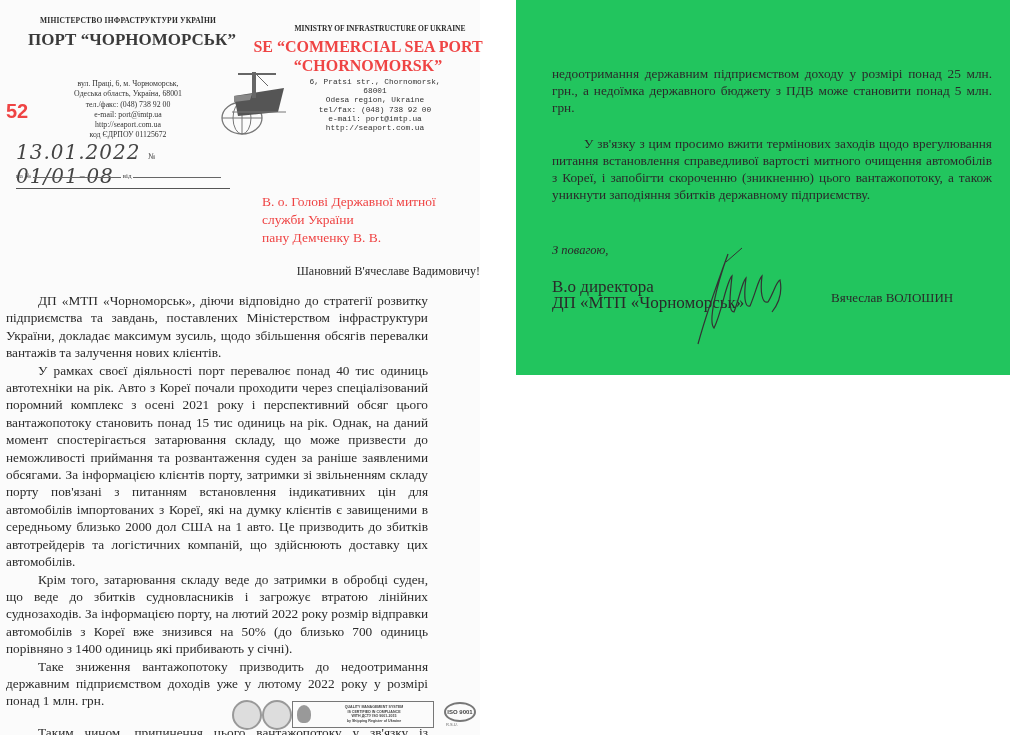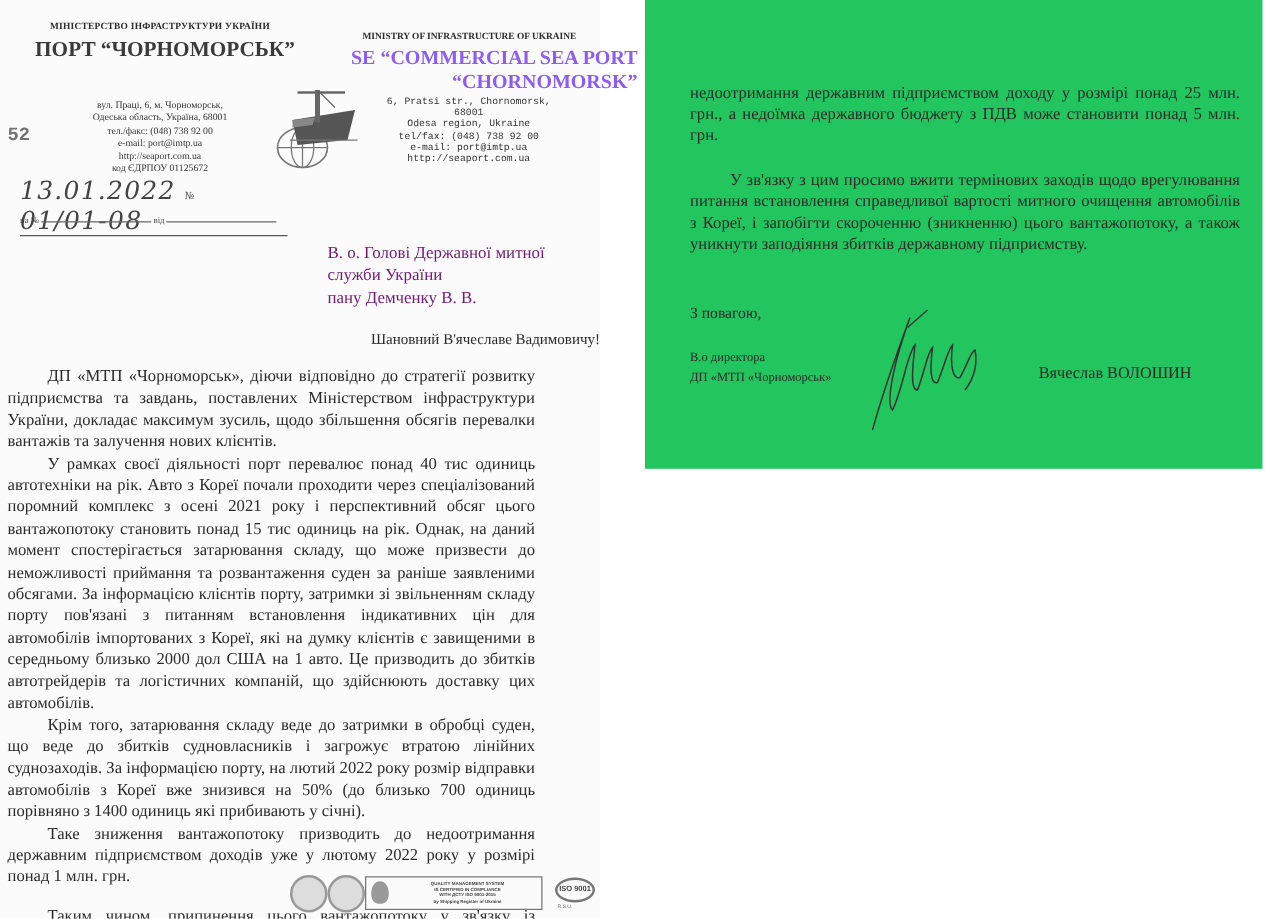--- a/index.html
+++ b/index.html
@@ -4,38 +4,38 @@
 <style>
   html, body { margin:0; padding:0; }
   body { width:1024px; height:735px; background:#ffffff; position:relative; overflow:hidden;
          font-family:"Liberation Serif", "DejaVu Serif", serif; color:#2a2a2a; }
   .page1 { position:absolute; left:0; top:0; width:480px; height:735px; background:#fbfbfb; }
   .page2 { position:absolute; left:516px; top:0; width:494px; height:375px; background:#22c55e; }
   .abs { position:absolute; }
   .ministry-ua { left:28px; top:16px; width:200px; text-align:center; font-size:7.5px; font-weight:bold; letter-spacing:0.2px; }
   .org-ua { left:14px; top:30px; width:236px; text-align:center; font-size:17px; font-weight:bold; line-height:19px; color:#3a3a3a; }
   .addr-ua { left:58px; top:79px; width:140px; text-align:center; font-size:7.8px; line-height:10.3px; color:#333; }
-  .ministry-en { left:290px; top:24px; width:180px; font-size:7.5px; font-weight:bold; }
-  .org-en { left:270px; top:37px; width:240px; text-align:right; font-size:16px; font-weight:bold; line-height:19px; color:#8b5cf6; }
+  .ministry-en { left:290px; top:24px; width:180px; text-align:center; font-size:7.5px; font-weight:bold; }
+  .org-en { left:248px; top:37px; width:240px; text-align:center; font-size:16px; font-weight:bold; line-height:19px; color:#ef4444; }
   .addr-en { left:300px; top:78px; width:150px; text-align:center; font-size:7.8px; line-height:9.2px; color:#333;font-family:Liberation Mono, monospace; }
-  .regnum { left:6px; top:100px; font-size:15px; font-weight:bold; font-family:Liberation Mono, monospace; color:#737373; }
+  .regnum { left:6px; top:100px; font-size:20px; font-weight:bold; font-family:Liberation Sans, sans-serif; color:#ef4444; }
   .logo { left:212px; top:66px; width:80px; height:72px; }
   .handdate { left:16px; top:140px; font-size:20px; font-style:italic; color:#444; letter-spacing:1px; font-family:"DejaVu Serif", serif; }
   .handline { border-bottom:1px solid #555; }
   .ref-line { left:16px; top:172px; font-size:7px; color:#444; width:220px; }
-  .addressee { left:262px; top:193px; width:210px; font-size:13.5px; line-height:18px; color:#701a75; }
+  .addressee { left:262px; top:193px; width:210px; font-size:13.5px; line-height:18px; color:#ef4444; }
   .salutation { left:0; top:264px; width:480px; text-align:right; font-size:12px; }
   .body1 { left:6px; top:292px; width:422px; font-size:13.3px; line-height:17.4px; text-align:justify; }
   .body1 p, .body2 p { margin:0; text-indent:32px; }
   .body1 p.gap { margin-top:14px; }
   .body2 { left:36px; top:66px; width:440px; font-size:13.3px; line-height:16.8px; text-align:justify; }
   .body2 p.noindent { text-indent:0; }
   .body2 p.request { margin-top:20px; }
-  .closing { left:36px; top:243px; font-size:12.5px; }
-  .position { left:36px; top:279px; font-size:10px; line-height:16px; }
+  .closing { left:36px; top:243px; font-size:12.5px;font-style:italic; }
+  .position { left:36px; top:279px; font-size:17px; line-height:16px; }
   .signer { left:315px; top:290px; font-size:13px; }
   .signature { left:170px; top:232px; width:120px; height:120px; }
   .footer { left:232px; top:692px; width:240px; height:40px; }
   .cert-circle { position:absolute; width:26px; height:26px; border-radius:50%; border:2px solid #999; background:#ddd; top:8px; }
   .cert-box { position:absolute; left:60px; top:9px; width:140px; height:25px; border:1px solid #777; font-size:3.6px; line-height:4.5px; text-align:center; font-family:"Liberation Sans", sans-serif; font-weight:bold; color:#444; }
   .cert-box .shield { position:absolute; left:4px; top:3px; width:14px; height:18px; border-radius:50% 50% 40% 40%; background:#999; }
   .cert-box .txt { position:absolute; left:24px; right:2px; top:3px; }
   .iso { position:absolute; left:212px; top:10px; width:28px; height:16px; border:2px solid #777; border-radius:50%; font-size:6px; text-align:center; line-height:16px; font-family:"Liberation Sans", sans-serif; font-weight:bold; color:#444; }
   .iso-sub { position:absolute; left:214px; top:30px; font-size:4px; color:#666; font-family:"Liberation Sans", sans-serif; }
 </style>

